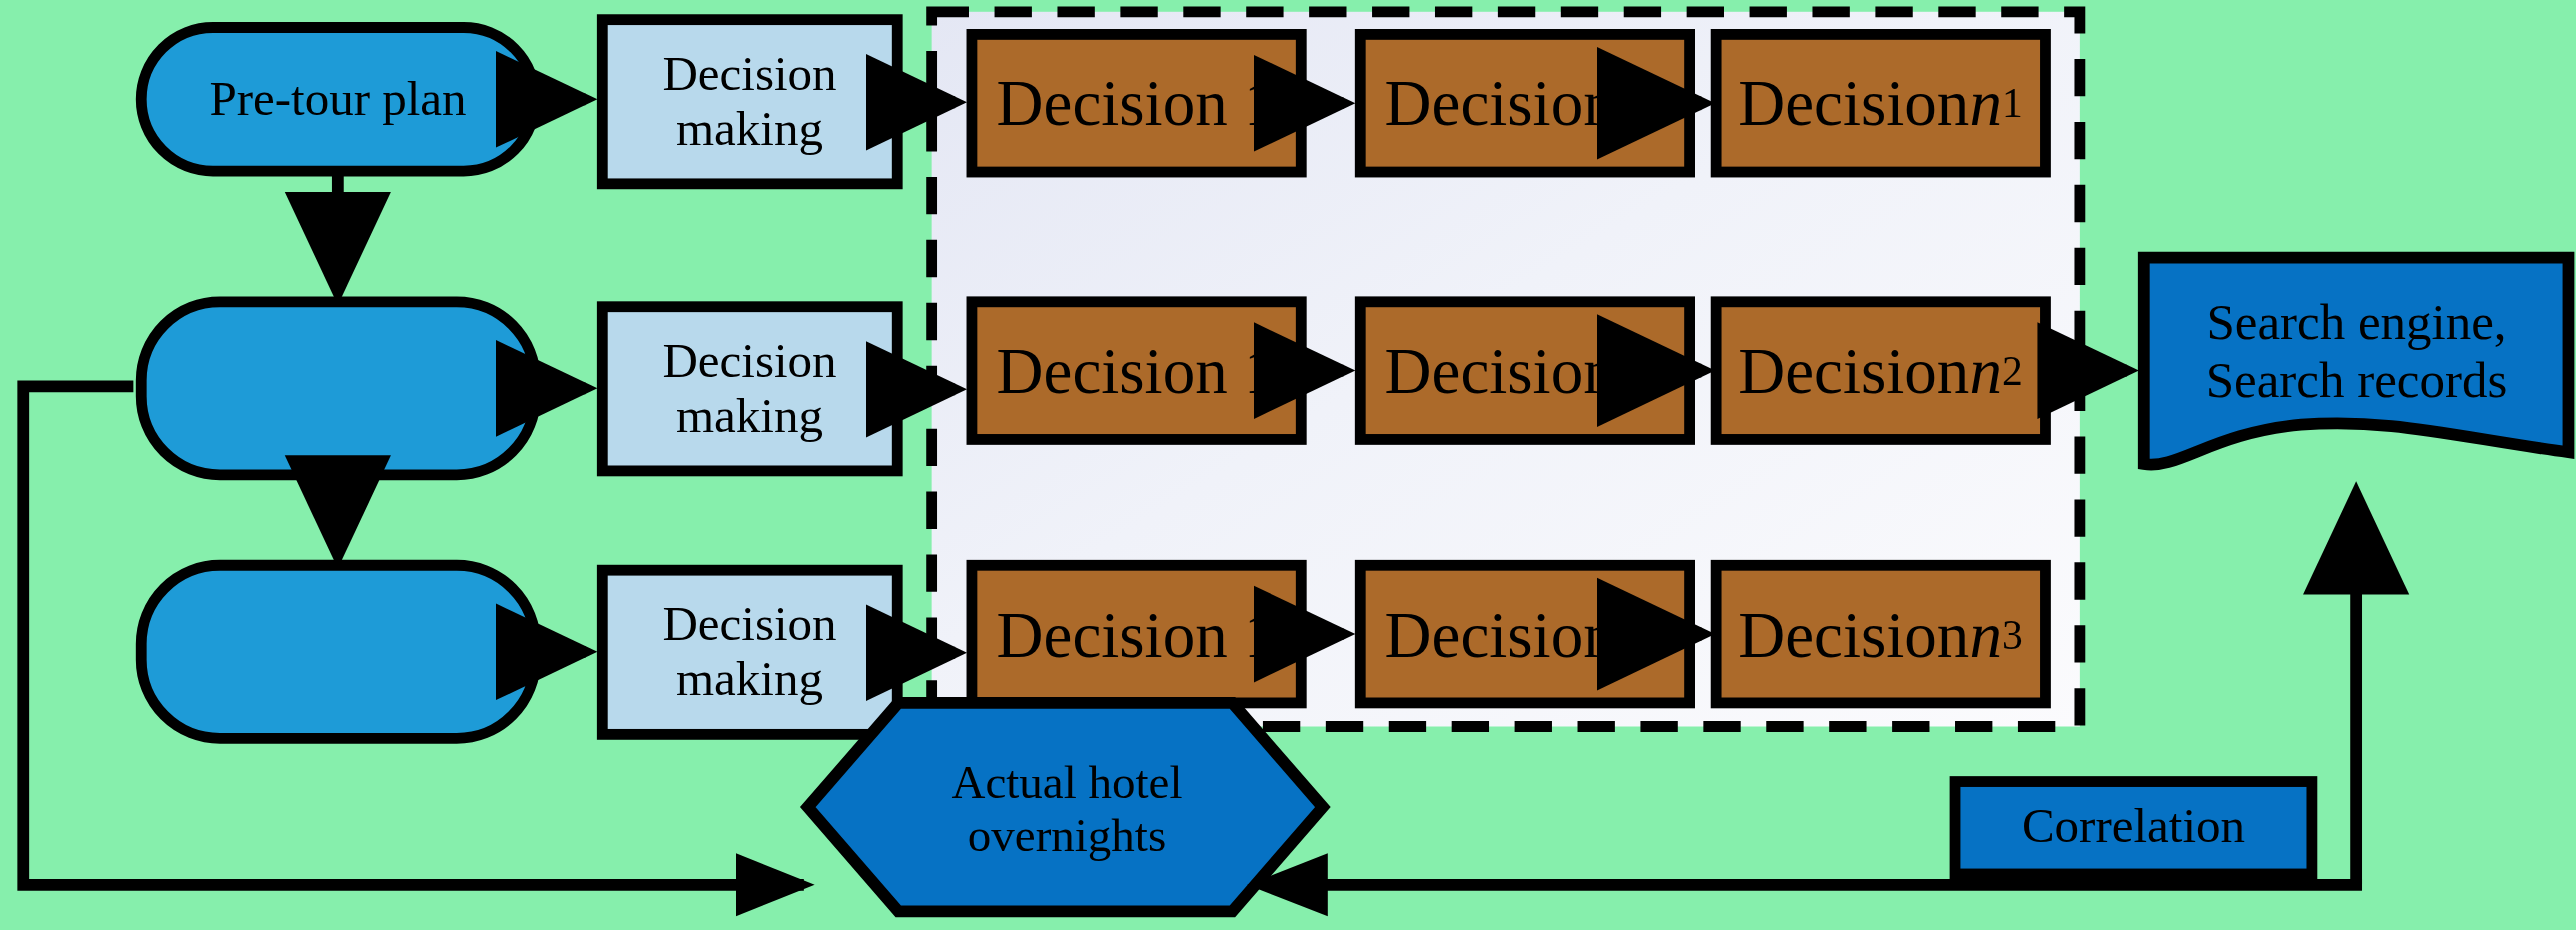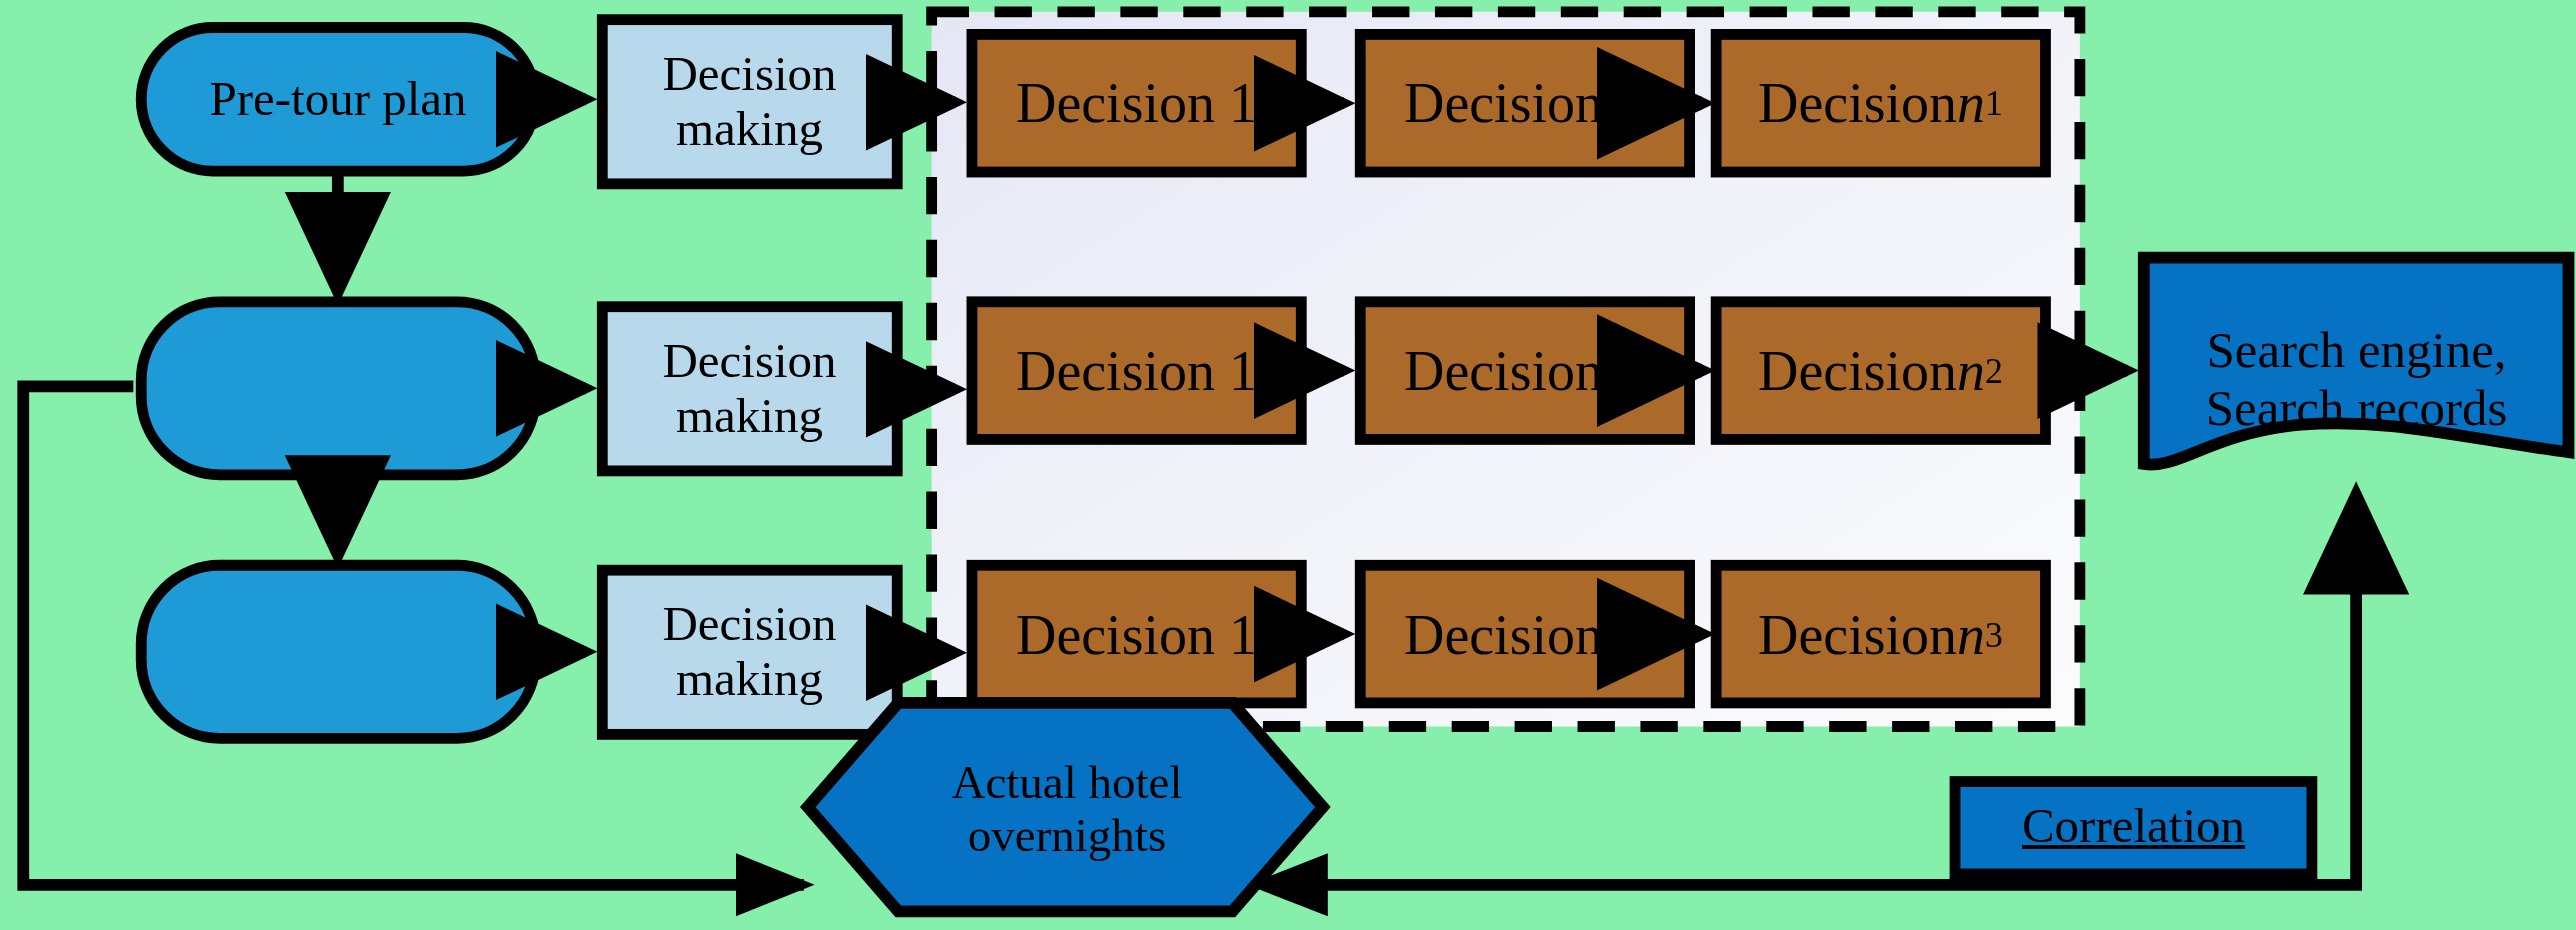--- a/index.html
+++ b/index.html
@@ -15,22 +15,22 @@
     position:absolute;
     display:flex;align-items:center;justify-content:center;
     text-align:center;
     color:#000000;
     line-height:1.12;
     pointer-events:none;
     white-space:pre-line;
   }
   .f-stage{font-size:49px;}
   .f-dm{font-size:49px;}
-  .f-dec{font-size:56px;}
-  .f-se{font-size:51px;margin-top:28px;}
+  .f-dec{font-size:65px;}
+  .f-se{font-size:51px;}
   .f-hex{font-size:47px;}
   .f-corr{font-size:49px;}
   .sub{font-size:0.64em;vertical-align:sub;font-style:normal;}
   .ital{font-style:italic;}
 </style>
 </head>
 <body>
 
 <div id="stage">
 
@@ -136,16 +136,16 @@
   <div class="lbl f-dec" style="left:1716px;top:566px;width:329px;height:138px;">
     <span>Decision </span><span class="ital">n</span><span class="sub">3</span>
   </div>
 
   <div class="lbl f-se" style="left:2144px;top:264px;width:425px;height:175px;">Search engine,
 Search records</div>
 
   <div class="lbl f-hex" style="left:826px;top:710px;width:482px;height:197px;">Actual hotel
 overnights</div>
 
-  <div class="lbl f-corr" style="left:1955px;top:780px;width:357px;height:92px;text-decoration:underline;">Correlation</div>
+  <div class="lbl f-corr" style="left:1955px;top:780px;width:357px;height:92px;">Correlation</div>
 
 </div>
 
 
 </body></html>

